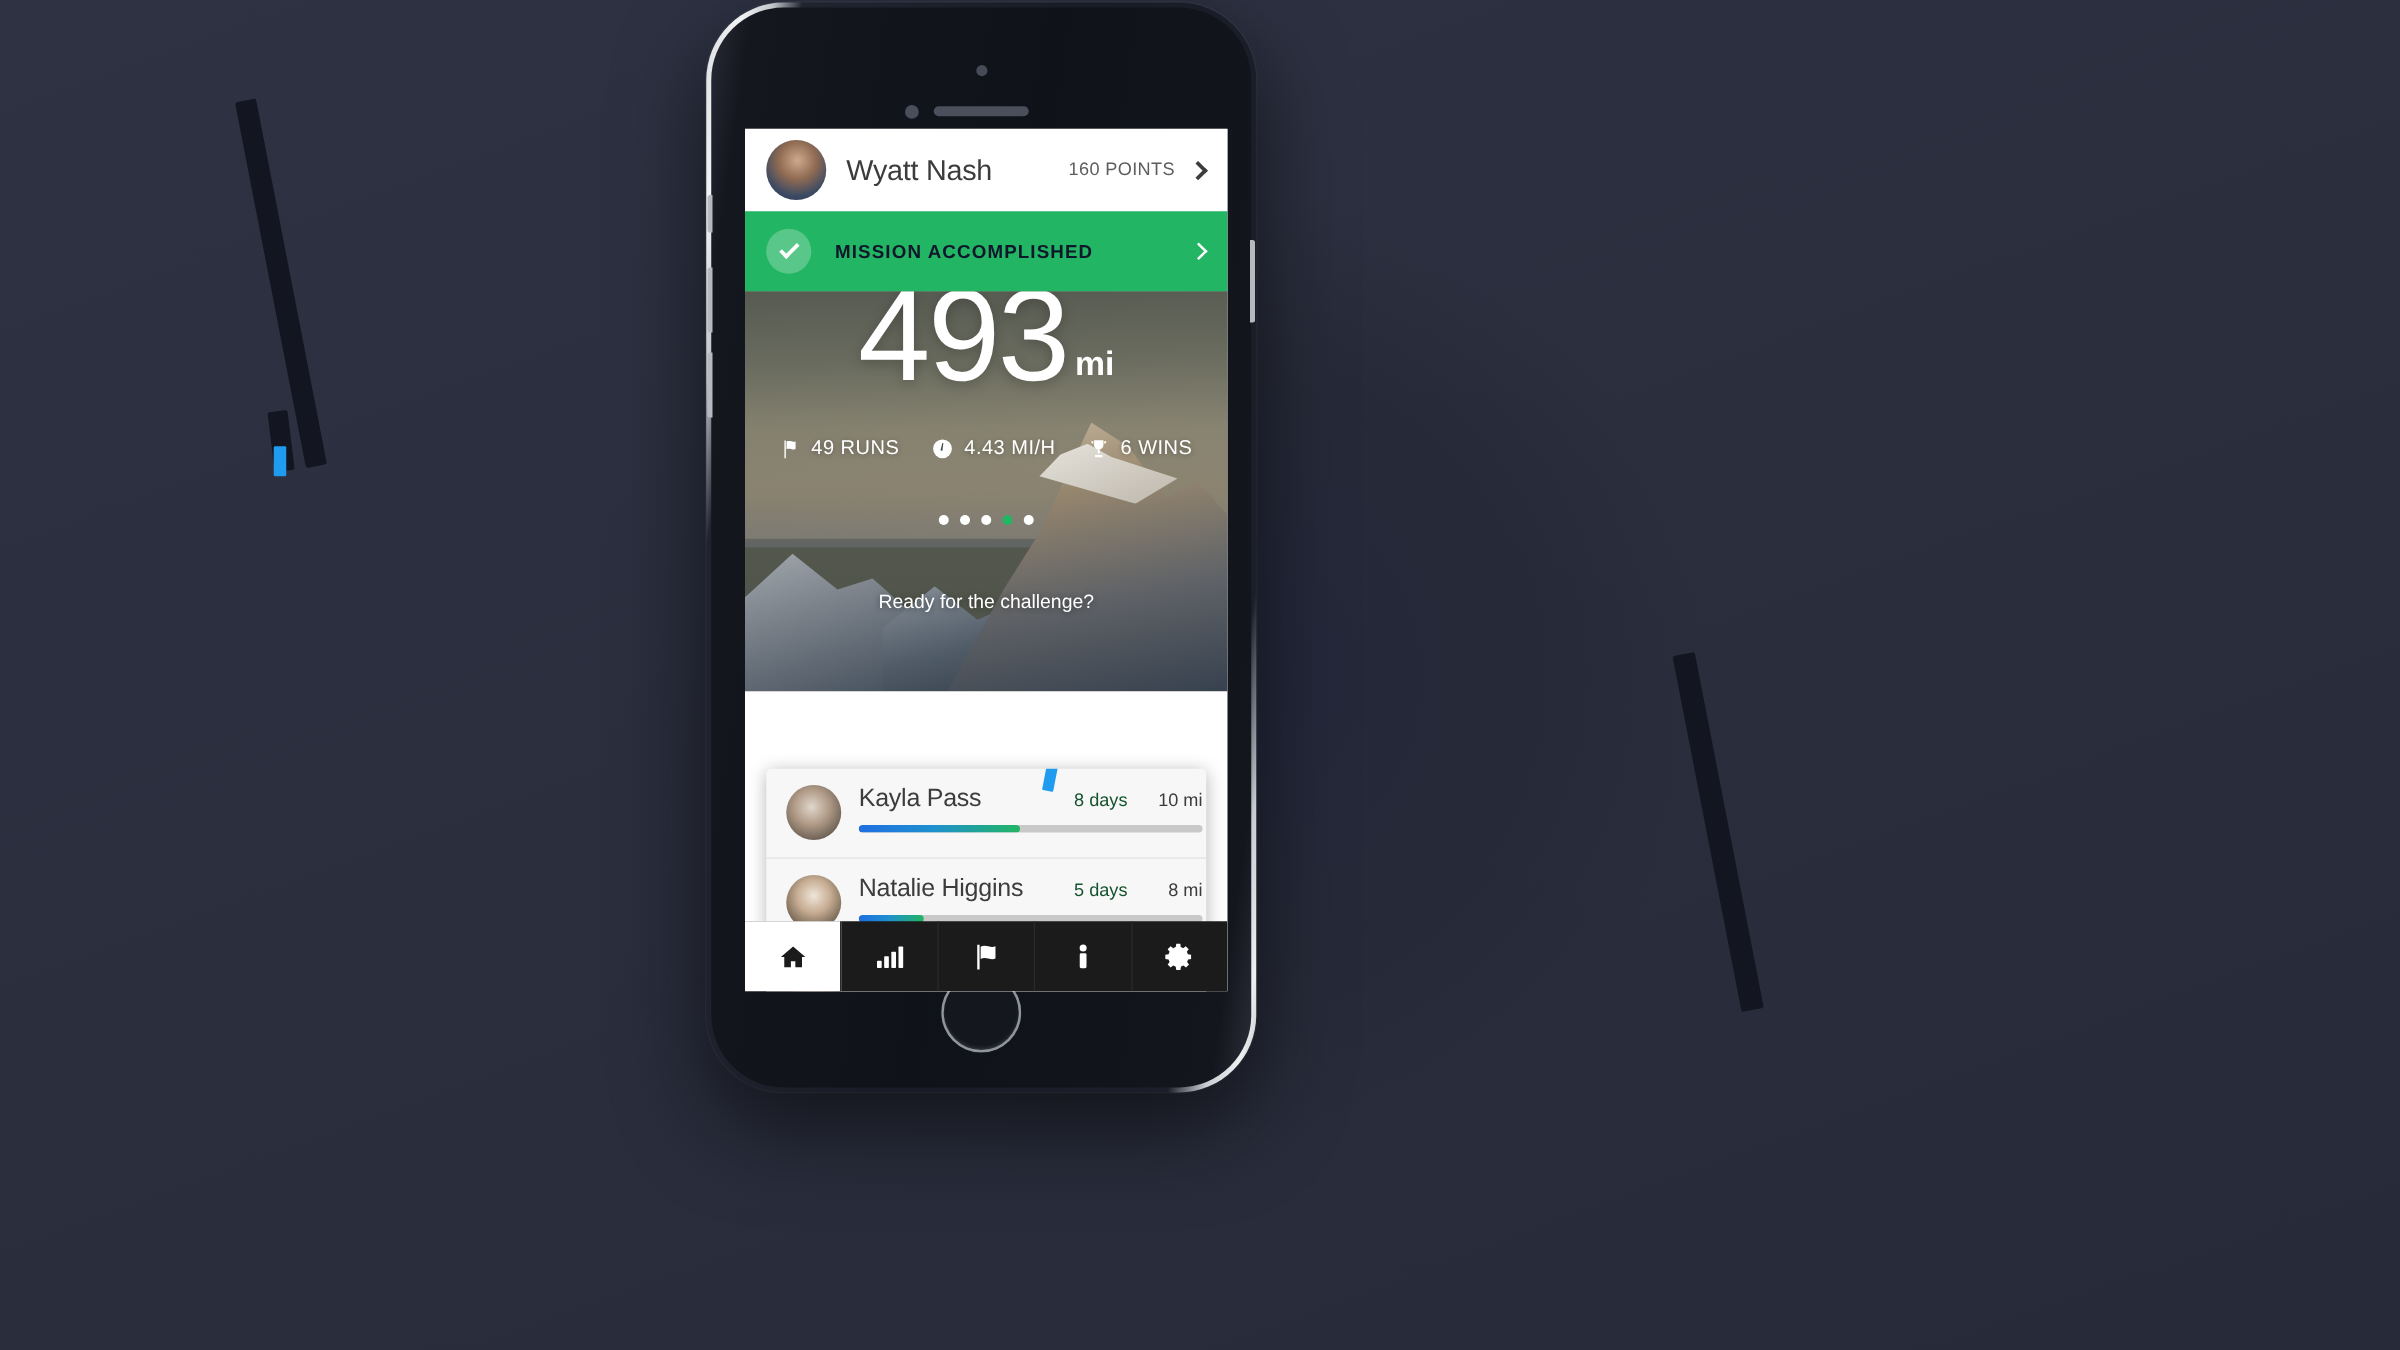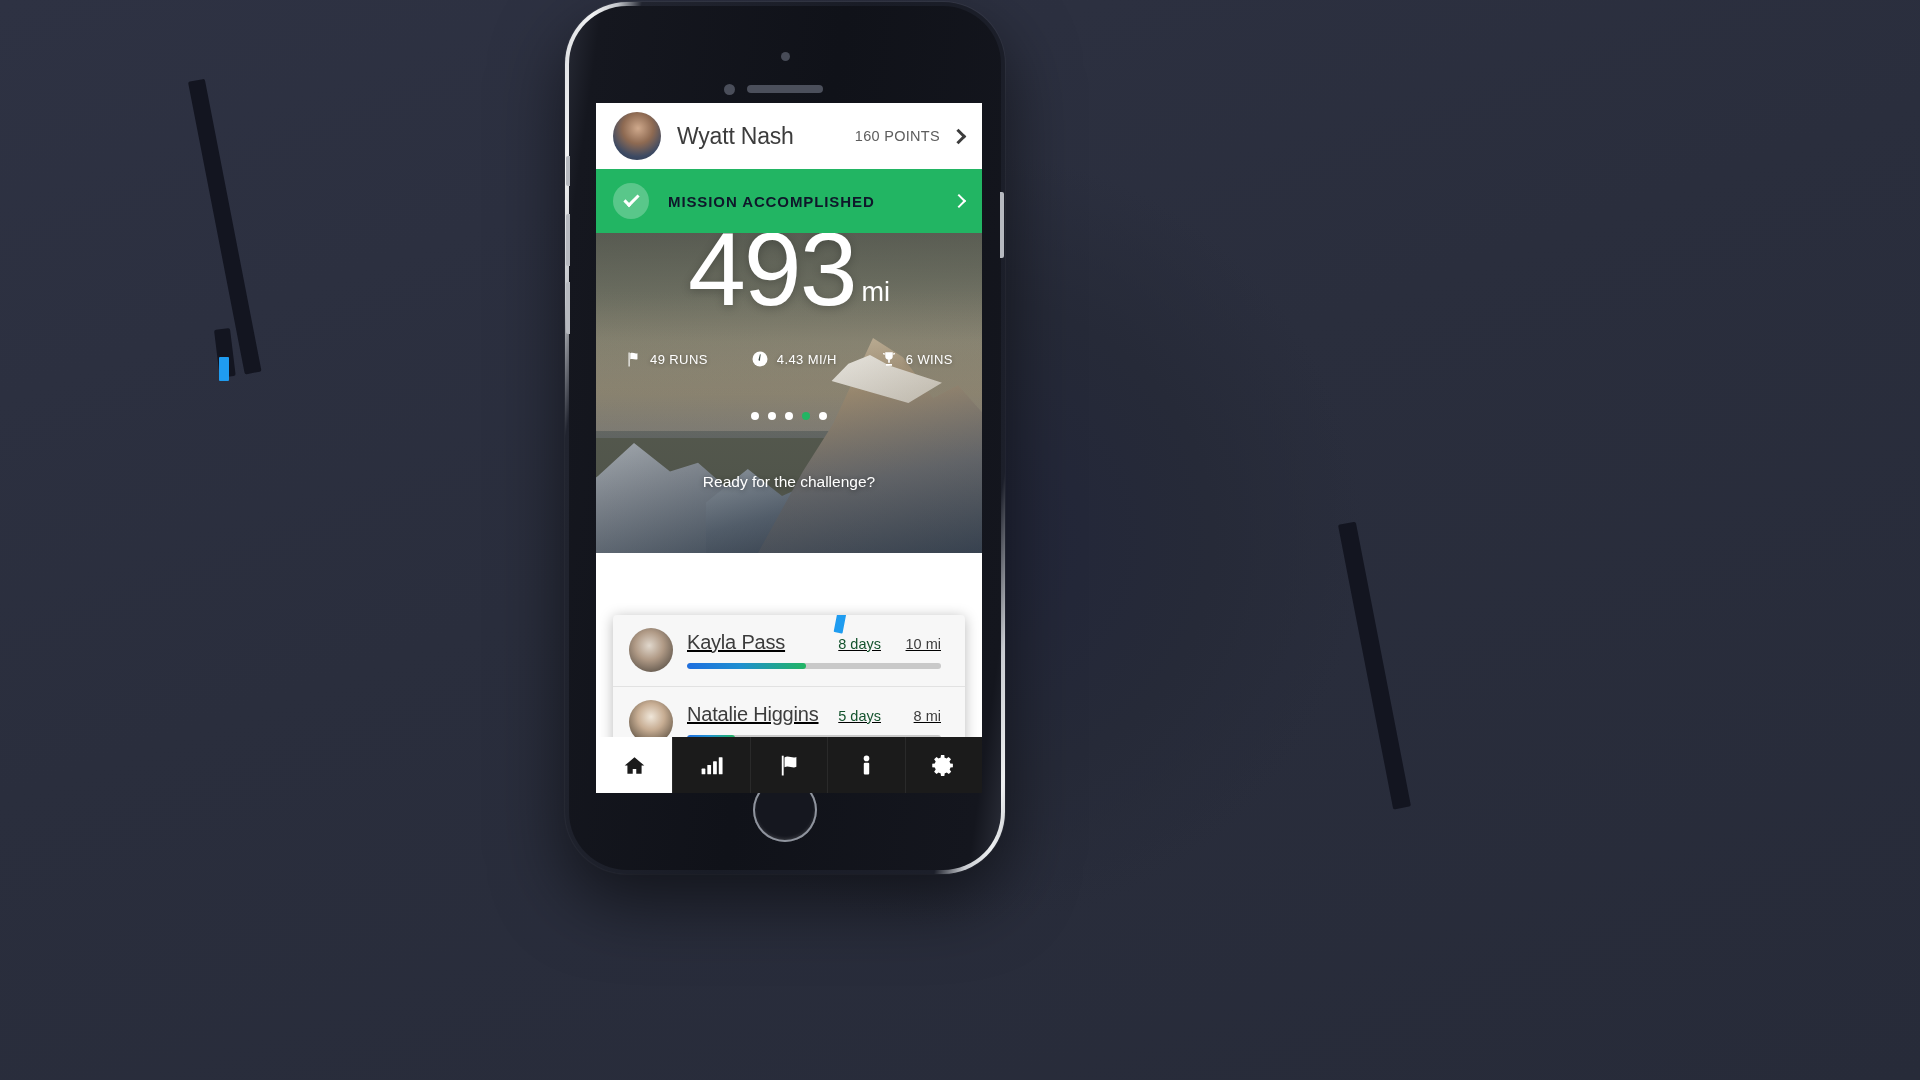--- a/index.html
+++ b/index.html
@@ -157,27 +157,27 @@
 
   #hero-distance {
     position:absolute; left:0; right:0; top:-16px;
     text-align:center; color:#fff;
   }
   #hero-value {
     font-size:104px; font-weight:300; letter-spacing:-2px;
     line-height:1; text-shadow:0 2px 10px rgba(0,0,0,.22);
   }
   #hero-unit {
-    font-size:27px; font-weight:400; margin-left:6px;
+    font-size:27px; font-weight:700; margin-left:6px;
     vertical-align:baseline; position:relative; top:-4px;
   }
   #hero-stats {
     position:absolute; left:0; right:0; top:117px;
     display:flex; justify-content:center; align-items:center;
-    gap:43px; color:#fff; font-size:13px; letter-spacing:.4px;
+    gap:26px; color:#fff; font-size:16px; letter-spacing:.4px;
     text-shadow:0 1px 4px rgba(0,0,0,.3);
   }
   .stat { display:flex; align-items:center; gap:8px; }
   .stat svg { display:block; }
 
   #hero-dots {
     position:absolute; left:0; right:0; top:179px;
     display:flex; justify-content:center; gap:9px;
   }
   .dot { width:8px; height:8px; border-radius:50%; background:#fff; }
@@ -191,25 +191,24 @@
 
   
   #challenge-card {
     position:absolute; left:17px; right:17px; top:512px;
     background:#f7f7f7;
     border-radius:4px;
     box-shadow:0 2px 14px rgba(0,0,0,.28);
     overflow:hidden;
   }
   .challenge-row {
-    display:flex; align-items:center;
-    padding:13px 24px 14px 16px;
+    display:flex; 
+    padding:13px 3px 14px 16px;
     border-bottom:1px solid #e2e2e2;
     position:relative;
-    text-decoration:underline;
   }
   .challenge-row:last-child { border-bottom:none; }
   .challenge-avatar { width:44px; height:44px; flex:none; }
   .row-body { flex:1; margin-left:14px; min-width:0; }
   .row-top { display:flex; align-items:baseline; }
   .row-name { flex:1; font-size:20px; color:#3c3c3c; letter-spacing:-.2px; }
   .row-days { font-size:14.5px; color:#14532d; margin-right:14px; }
   .row-dist { font-size:14.5px; color:#3c3c3c; min-width:46px; text-align:right; }
   .row-track {
     margin-top:9px; height:6px; border-radius:3px; background:#c9c9c9; overflow:hidden;

